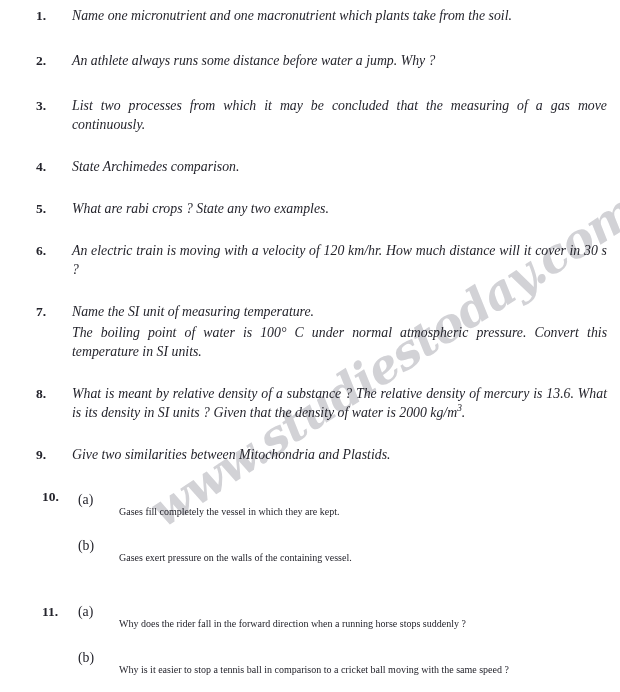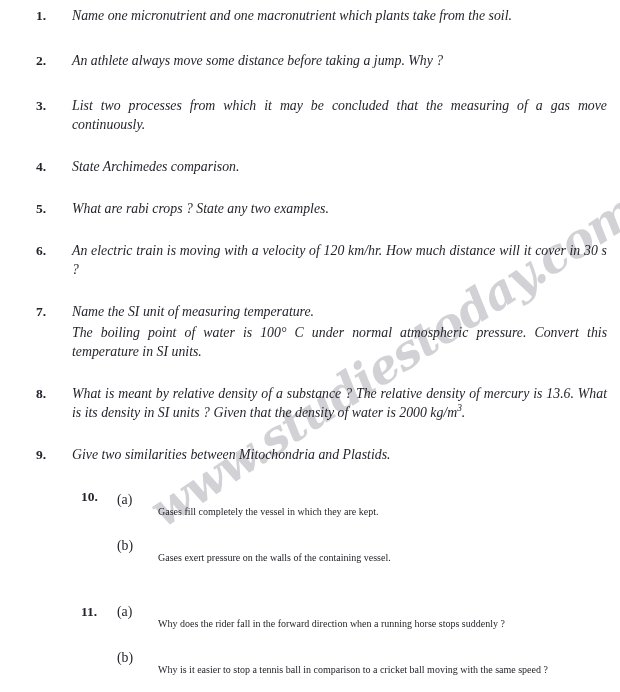--- a/index.html
+++ b/index.html
@@ -63,21 +63,20 @@
     flex: 0 0 36px;
     width: 36px;
     font-weight: bold;
     font-size: 13.5px;
     line-height: 19px;
     text-align: left;
     padding-top: 0;
   }
   .q-num.narrow {
     padding-left: 6px;
-    margin-left: 39px;
   }
 
   .q-body {
     flex: 1 1 auto;
     min-width: 0;
   }
 
   .q-text {
     font-size: 13.8px;
     line-height: 19px;
@@ -141,21 +140,21 @@
       <div class="q-num">1.</div>
       <div class="q-body">
         <p class="q-text">Name one micronutrient and one macronutrient which plants take from the soil.</p>
       </div>
     </div>
     <div class="gap-lg"></div>
 
     <div class="q">
       <div class="q-num">2.</div>
       <div class="q-body">
-        <p class="q-text">An athlete always move some distance before taking a jump.  Why ?</p>
+        <p class="q-text">An athlete always runs some distance before water a jump.  Why ?</p>
       </div>
     </div>
     <div class="gap-lg"></div>
 
     <div class="q">
       <div class="q-num">3.</div>
       <div class="q-body">
         <p class="q-text">List two processes from which it may be concluded that the measuring of a gas move continuously.</p>
       </div>
     </div>

